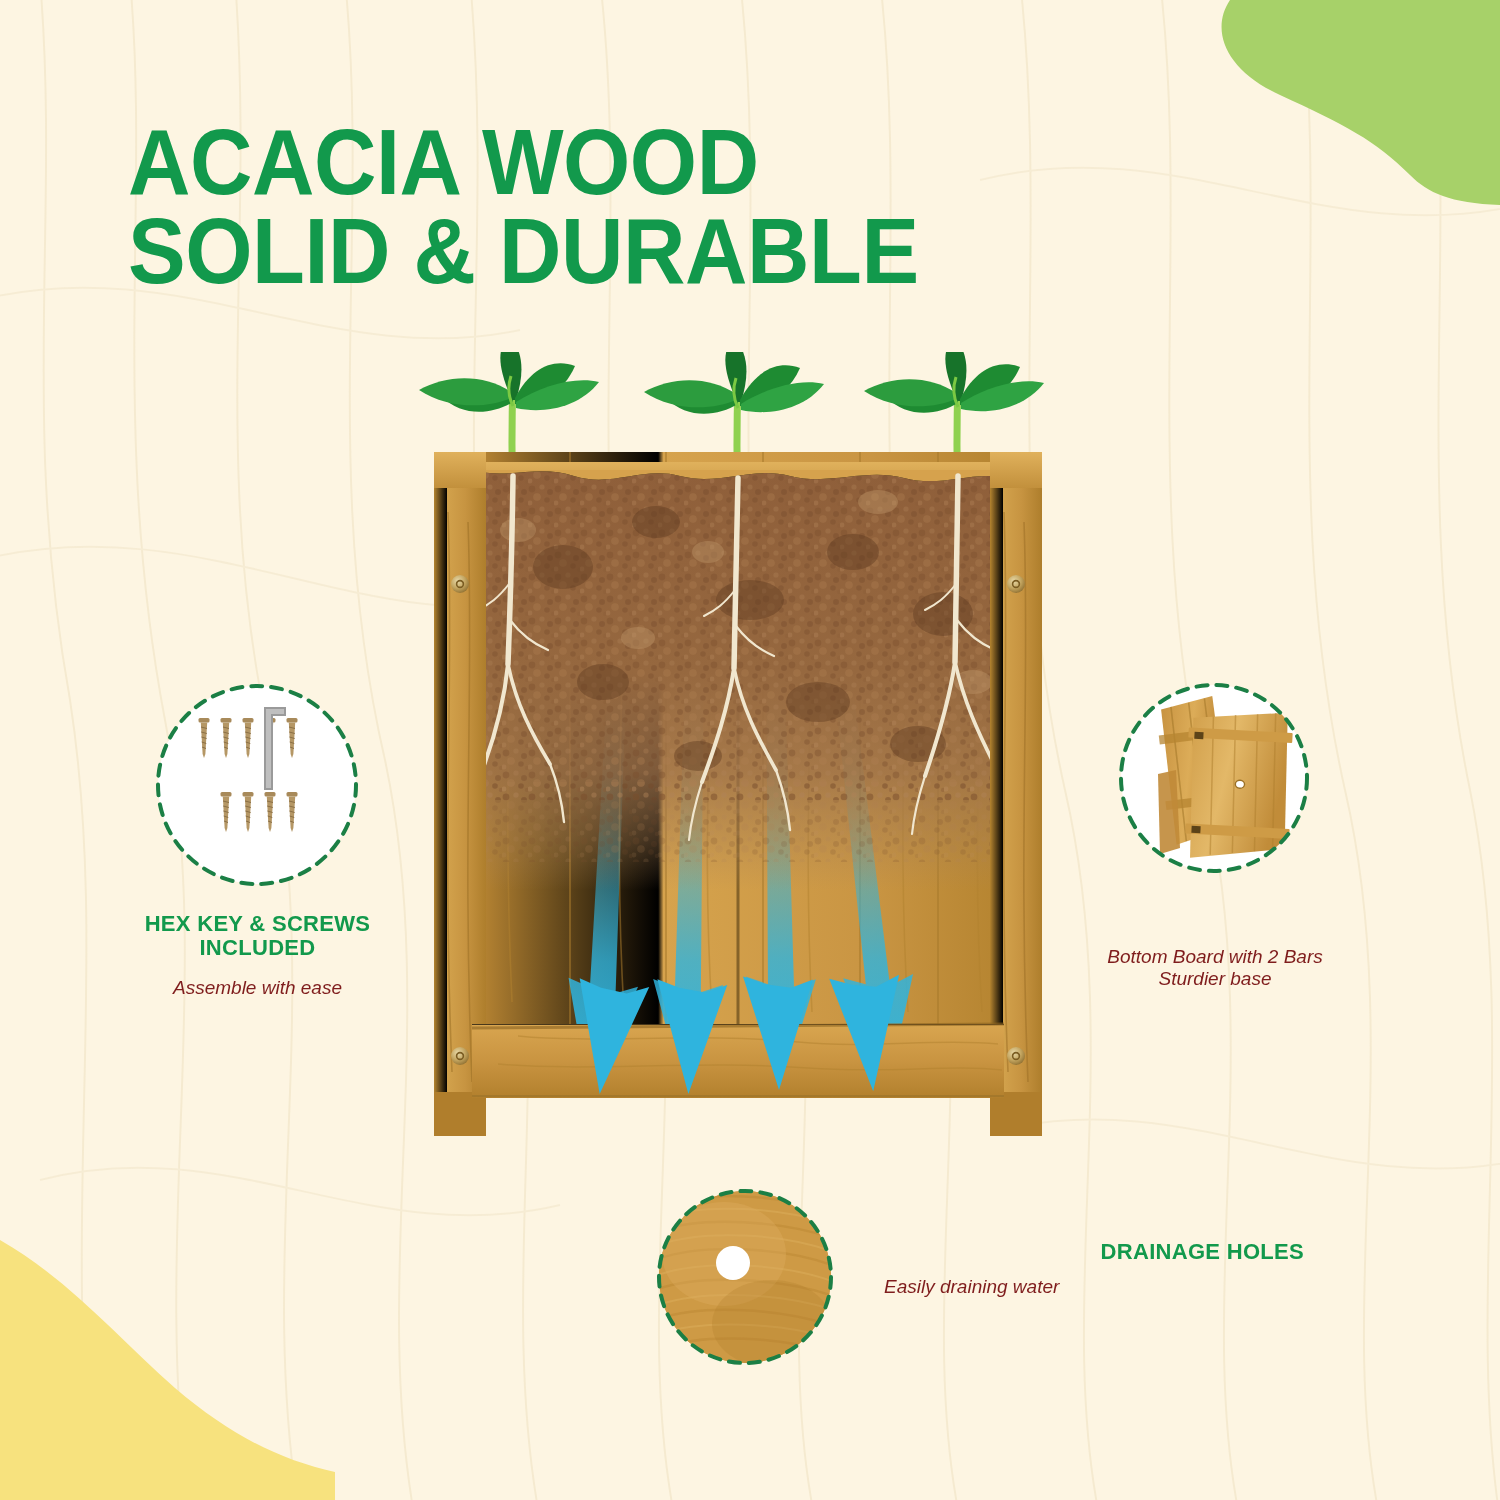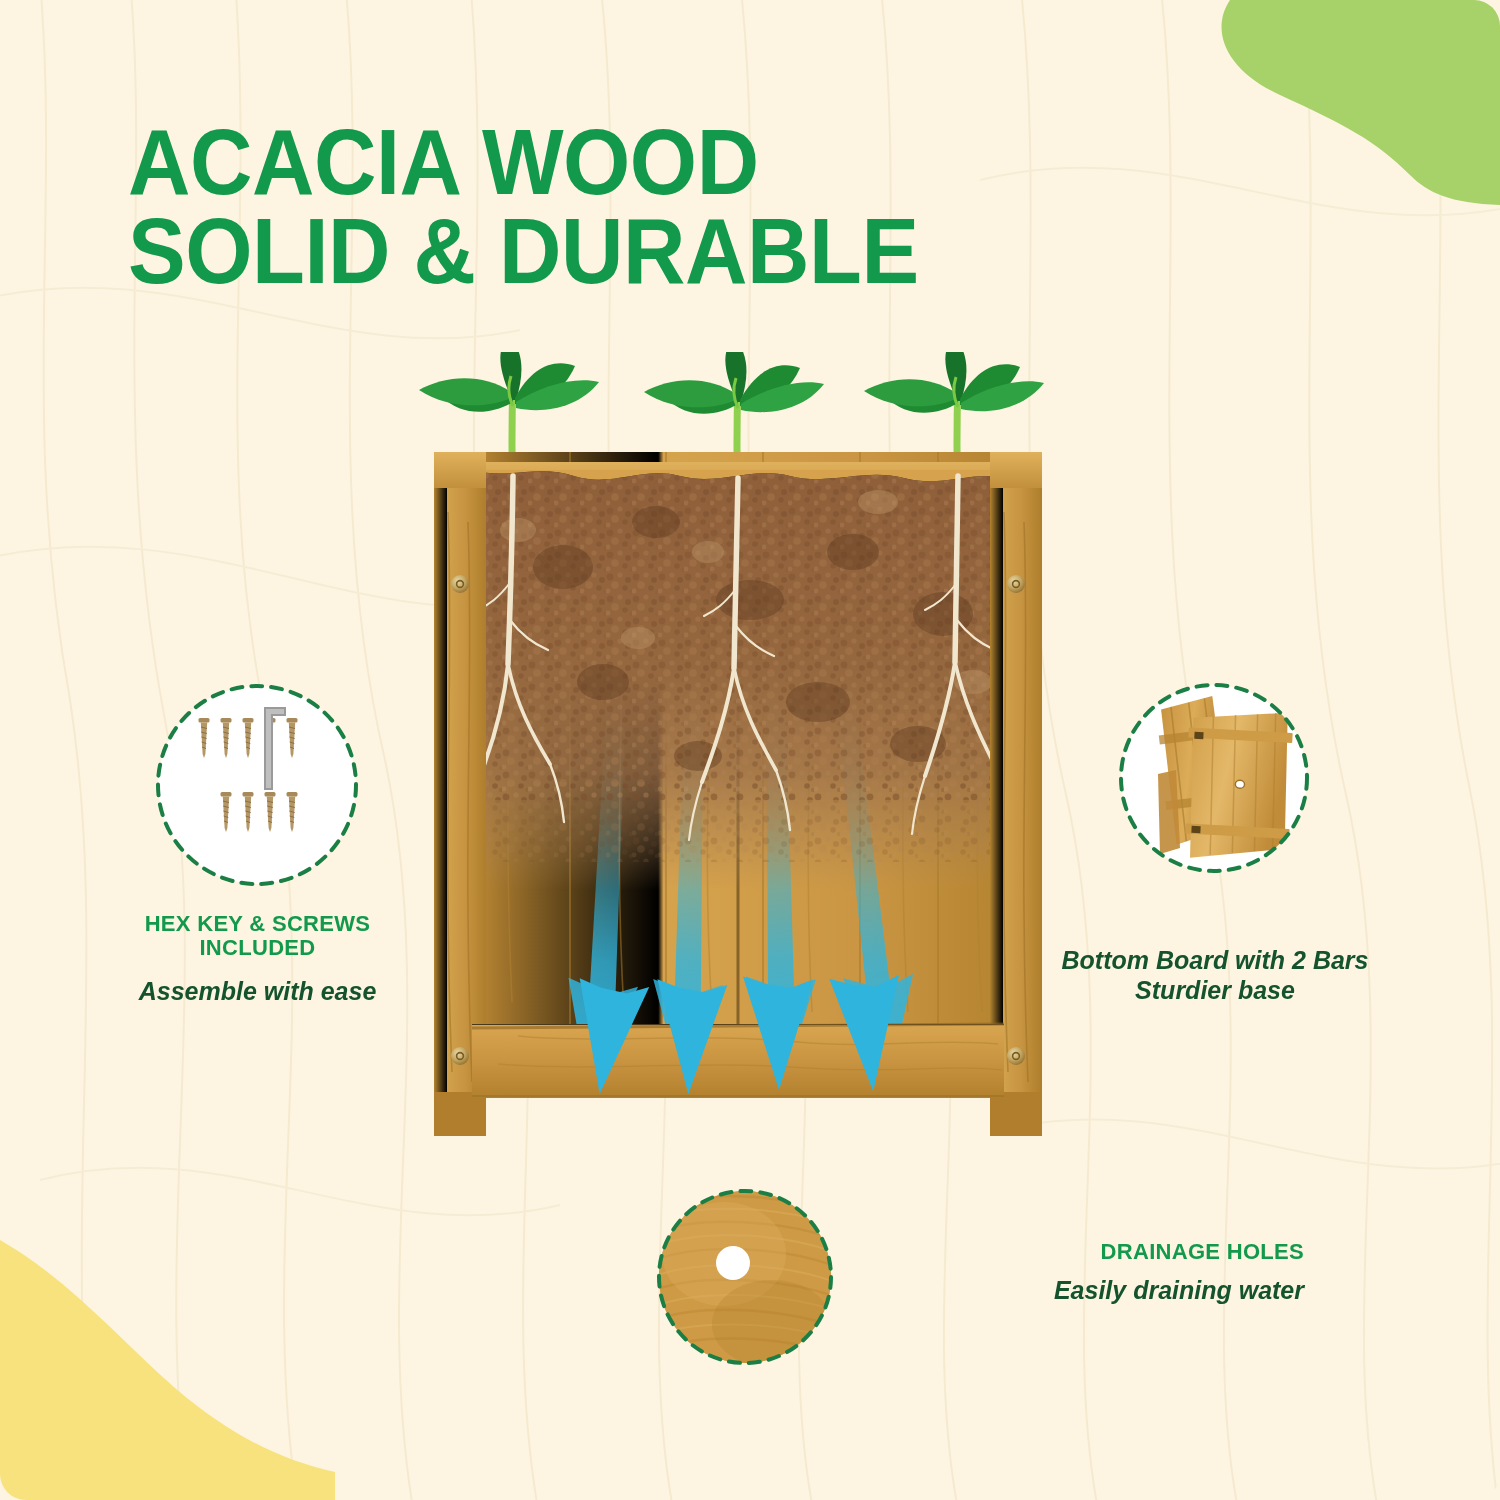--- a/index.html
+++ b/index.html
@@ -1,21 +1,21 @@
 <!DOCTYPE html>
 <html><head>
 <meta charset="utf-8">
 <style>
   html,body{margin:0;padding:0;}
   body{
     width:1500px;height:1500px;overflow:hidden;position:relative;
     background:#FDF5E2;
     font-family:"Liberation Sans","DejaVu Sans",sans-serif;
   }
-  #stage{position:absolute;inset:0;width:1500px;height:1500px;overflow:hidden;border-radius:26px;}
+  #stage{position:absolute;inset:0;width:1500px;height:1500px;overflow:hidden;}
 
   
   .bg-base{position:absolute;inset:0;background:#FDF5E2;}
   .bg-grain{position:absolute;inset:0;opacity:.55;}
   .corner-shape{position:absolute;}
 
   
   .headline{
     position:absolute;left:128px;top:118px;width:900px;
     color:#12994C;
@@ -27,22 +27,22 @@
   .headline .l2{display:block;}
 
   
   .badge{position:absolute;}
   .cap{
     position:absolute;text-align:center;color:#12994C;
     font-weight:700;font-size:22px;line-height:1.1;letter-spacing:.3px;
     text-transform:uppercase;
   }
   .sub{
-    position:absolute;text-align:center;color:#14532d;
-    font-style:italic;font-size:25px;line-height:1.18;font-weight:700;
+    position:absolute;text-align:center;color:#7f1d1d;
+    font-style:italic;font-size:19px;line-height:1.18;font-weight:400;
   }
   .cap-left{text-align:left;}
   .sub-left{text-align:left;}
 </style>
 </head>
 <body>
 
 <div id="stage">
 
   <div class="bg-base"></div>
@@ -569,15 +569,15 @@
 
         <ellipse cx="72" cy="70" rx="62" ry="52" fill="#DFB061" opacity=".35"></ellipse>
         <ellipse cx="120" cy="140" rx="60" ry="44" fill="#AF7C2A" opacity=".28"></ellipse>
       </g>
 
       <circle cx="81" cy="79" r="17" fill="#FFFFFF"></circle>
       <circle cx="93" cy="93" r="86" fill="none" stroke="#1B7F45" stroke-width="4" stroke-dasharray="11 9" stroke-linecap="round"></circle>
     </svg>
   </div>
   <div class="cap cap-left" style="left:884px;top:1240px;width:420px;text-align:right;">DRAINAGE HOLES</div>
-  <div class="sub sub-left" style="left:884px;top:1276px;width:420px;text-align:right;">Easily draining water</div>
+  <div class="sub sub-left" style="left:884px;top:1276px;width:420px;">Easily draining water</div>
 
 </div>
 
 </body></html>

